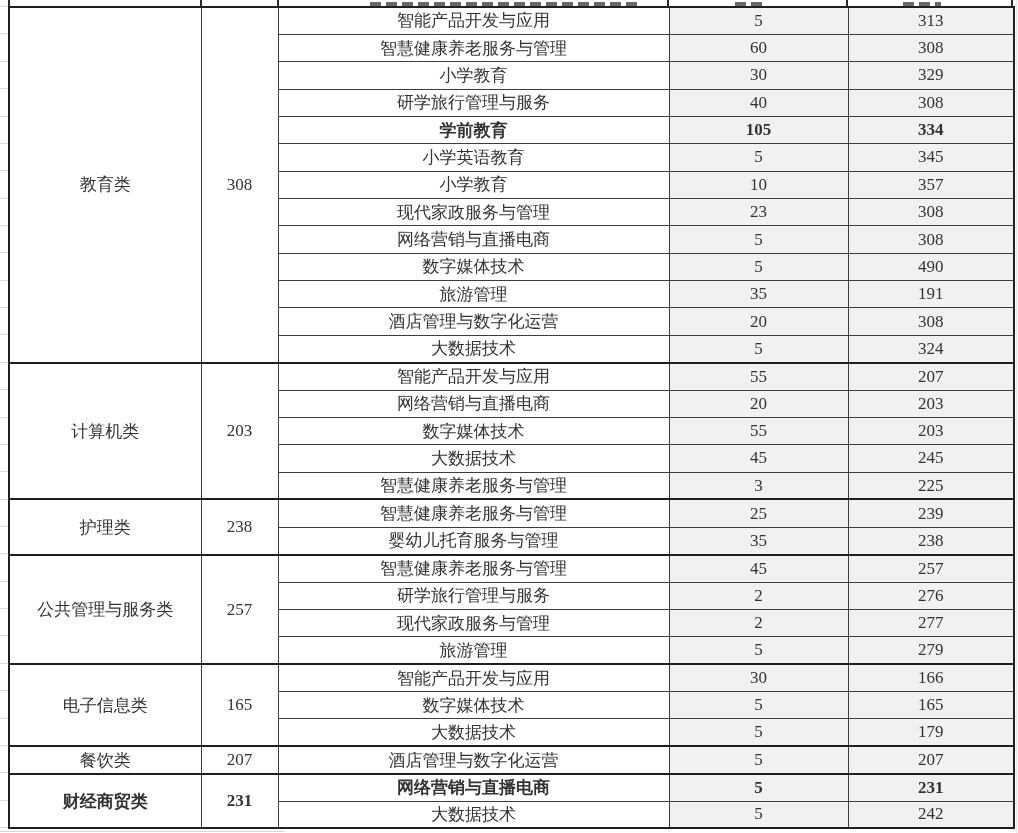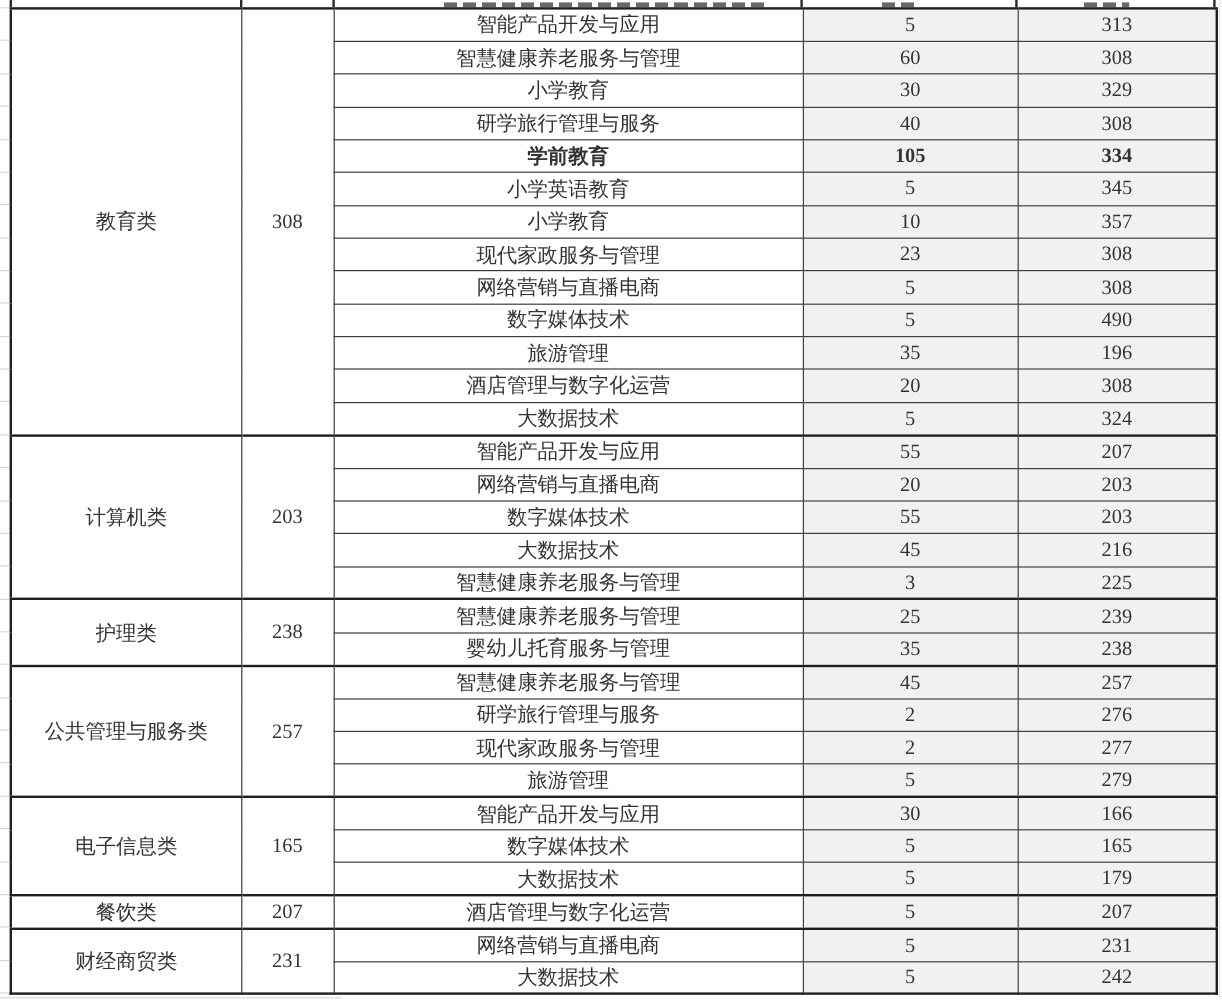--- a/index.html
+++ b/index.html
@@ -193,21 +193,21 @@
         <td class="cell-num">308</td>
       </tr>
       <tr style="height: 27.37px;">
         <td class="cell-major">数字媒体技术</td>
         <td class="cell-num">5</td>
         <td class="cell-num">490</td>
       </tr>
       <tr style="height: 27.37px;">
         <td class="cell-major">旅游管理</td>
         <td class="cell-num">35</td>
-        <td class="cell-num">196</td>
+        <td class="cell-num">191</td>
       </tr>
       <tr style="height: 27.37px;">
         <td class="cell-major">酒店管理与数字化运营</td>
         <td class="cell-num">20</td>
         <td class="cell-num">308</td>
       </tr>
       <tr style="height: 27.37px;">
         <td class="cell-major">大数据技术</td>
         <td class="cell-num">5</td>
         <td class="cell-num">324</td>
@@ -225,21 +225,21 @@
         <td class="cell-num">203</td>
       </tr>
       <tr style="height: 27.37px;">
         <td class="cell-major">数字媒体技术</td>
         <td class="cell-num">55</td>
         <td class="cell-num">203</td>
       </tr>
       <tr style="height: 27.37px;">
         <td class="cell-major">大数据技术</td>
         <td class="cell-num">45</td>
-        <td class="cell-num">216</td>
+        <td class="cell-num">245</td>
       </tr>
       <tr style="height: 27.37px;">
         <td class="cell-major">智慧健康养老服务与管理</td>
         <td class="cell-num">3</td>
         <td class="cell-num">225</td>
       </tr>
       <tr class="section-first" style="height: 28px;">
         <td class="cell-cat" rowspan="2">护理类</td>
         <td class="cell-catscore" rowspan="2">238</td>
         <td class="cell-major">智慧健康养老服务与管理</td>
@@ -290,21 +290,21 @@
         <td class="cell-num">5</td>
         <td class="cell-num">179</td>
       </tr>
       <tr class="section-first" style="height: 27.37px;">
         <td class="cell-cat">餐饮类</td>
         <td class="cell-catscore">207</td>
         <td class="cell-major">酒店管理与数字化运营</td>
         <td class="cell-num">5</td>
         <td class="cell-num">207</td>
       </tr>
-      <tr class="section-first" style="height: 27.37px;">
+      <tr class="section-first" style="height: 27.37px; font-weight: bold;">
         <td class="cell-cat" rowspan="2">财经商贸类</td>
         <td class="cell-catscore" rowspan="2">231</td>
         <td class="cell-major">网络营销与直播电商</td>
         <td class="cell-num">5</td>
         <td class="cell-num">231</td>
       </tr>
       <tr style="height: 27.37px;">
         <td class="cell-major">大数据技术</td>
         <td class="cell-num">5</td>
         <td class="cell-num">242</td>

